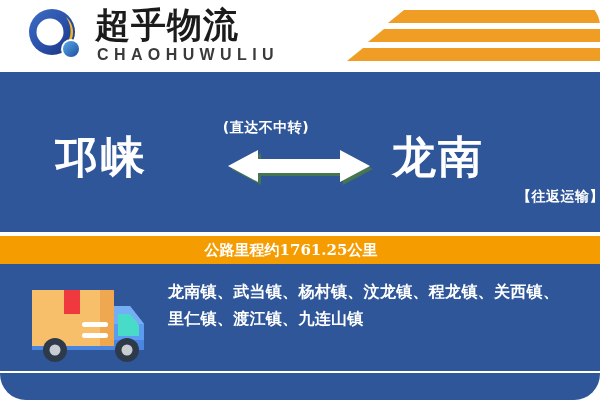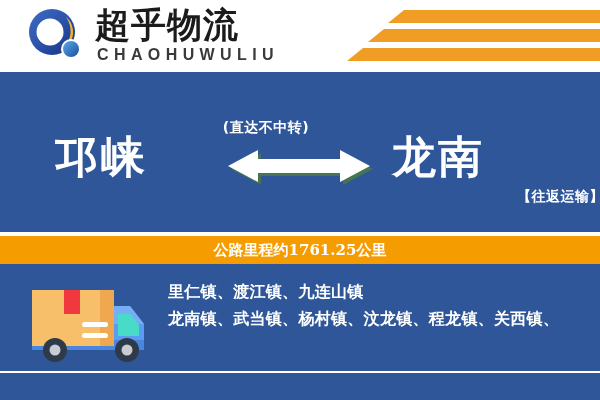--- a/index.html
+++ b/index.html
@@ -9,20 +9,21 @@
   }
   body {
     font-family: "Liberation Sans", "DejaVu Sans", sans-serif;
   }
   #banner {
     position: relative;
     width: 600px;
     height: 400px;
     overflow: hidden;
     background: #ffffff;
+    border-radius: 26px;
   }
 
   
   #header {
     position: absolute;
     left: 0; top: 0;
     width: 600px; height: 72px;
     background: #ffffff;
   }
   #logo-mark {
@@ -109,21 +110,20 @@
 
   
   #info-bar {
     position: absolute;
     left: 0; top: 236px;
     width: 600px; height: 28px;
     background: #f59c00;
     display: flex;
     align-items: center;
     justify-content: center;
-    flex-direction: column;
   }
   #info-bar .info-text {
     font-family: "DejaVu Serif", "Liberation Serif", serif;
     font-size: 15px;
     font-weight: bold;
     color: #ffffff;
     white-space: nowrap;
   }
   #info-gap { display: inline-block; width: 18px; }
 
@@ -241,19 +241,19 @@
       <rect x="56" y="55" width="26" height="5" rx="2.5" fill="#ffffff"></rect>
 
       <circle cx="29" cy="72" r="12" fill="#2e3a4a"></circle>
       <circle cx="29" cy="72" r="5.5" fill="#c9cdd2"></circle>
       <circle cx="101" cy="72" r="12" fill="#2e3a4a"></circle>
       <circle cx="101" cy="72" r="5.5" fill="#c9cdd2"></circle>
     </svg>
   </div>
 
   <div id="coverage-text">
+    <div>龙南镇、武当镇、杨村镇、汶龙镇、程龙镇、关西镇、</div>
     <div>里仁镇、渡江镇、九连山镇</div>
-    <div>龙南镇、武当镇、杨村镇、汶龙镇、程龙镇、关西镇、</div>
   </div>
 
   <div id="bottom-rule"></div>
 
 </div>
 
 </body></html>

